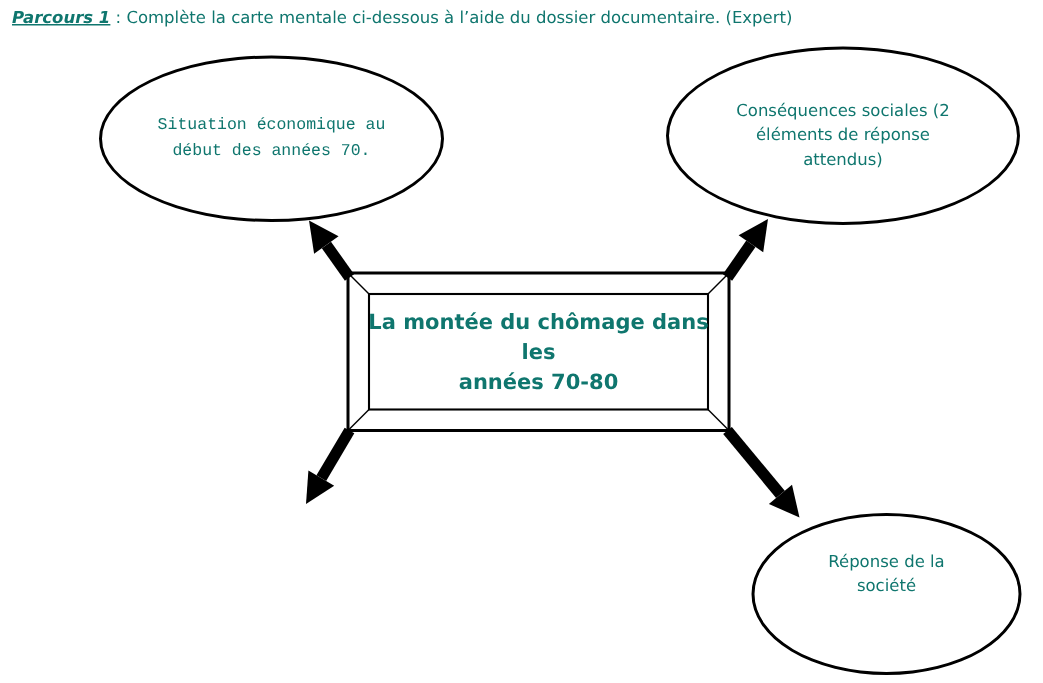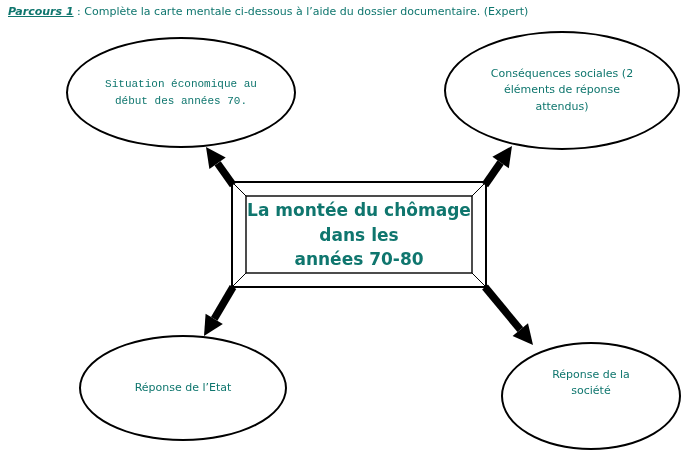--- a/index.html
+++ b/index.html
@@ -46,21 +46,21 @@
     z-index: 2;
   }
   .node.offset-up { padding-bottom: 26px; }
   .center-label {
     position: absolute;
     display: flex;
     align-items: center;
     justify-content: center;
     text-align: center;
     font-weight: bold;
-    font-size: 17px;
+    font-size: 14px;
     line-height: 1.45;
     white-space: pre-line;
     z-index: 3;
   }
 </style>
 </head>
 <body>
 
 <div class="canvas">
 
@@ -101,18 +101,17 @@
   <div class="center-label" style="left:237px; top:184px; width:244px; height:102px;">La montée du chômage dans les
 années 70-80</div>
 
   <div class="node" style="left:66px; top:37px; width:230px; height:111px;font-family:Liberation Mono, monospace;">Situation économique au
 début des années 70.</div>
 
   <div class="node" style="left:444px; top:31px; width:236px; height:119px;">Conséquences sociales (2
 éléments de réponse
 attendus)</div>
 
-  <div class="node" style="left:79px; top:335px; width:208px; height:106px;">Réponse de l’Etat</div>
 
   <div class="node offset-up" style="left:501px; top:342px; width:180px; height:108px;">Réponse de la
 société</div>
 
 </div>
 
 </body></html>

